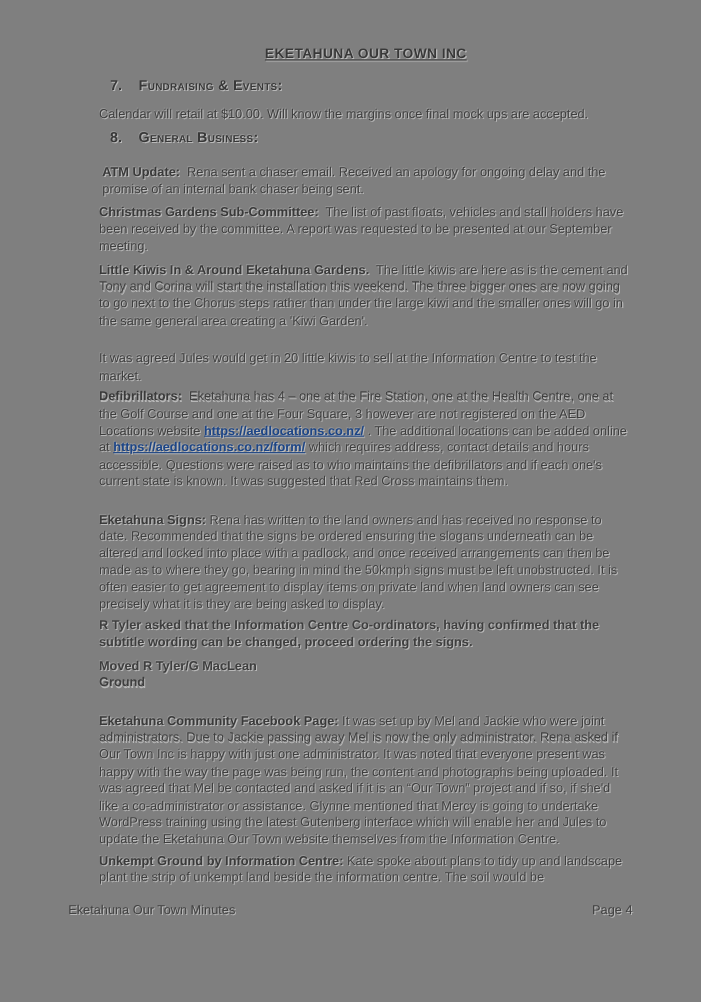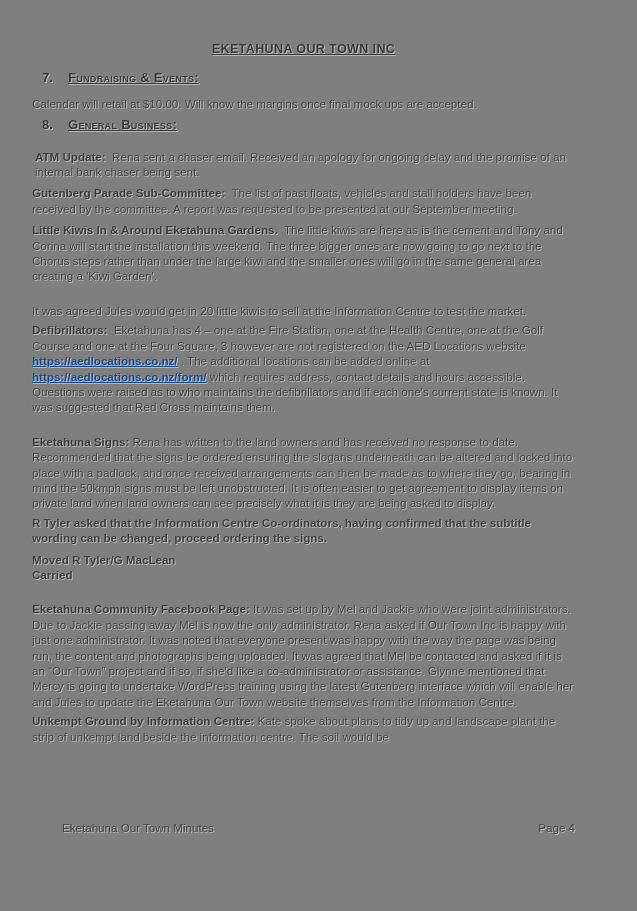--- a/index.html
+++ b/index.html
@@ -6,21 +6,21 @@
   body{
     width:637px;height:911px;
     background:#7f7f7f;
     font-family:"Liberation Sans","DejaVu Sans",sans-serif;
     color:#3e3e3e;
     position:relative;
     overflow:hidden;
   }
   .doc{
     position:absolute;top:0;left:0;right:0;bottom:0;
-    padding:42px 62px 0 32px;
+    padding:42px 62px 0 90px;
     font-size:11.6px;
     line-height:15.4px;
     text-shadow:1px 1px 0 rgba(255,255,255,0.45), -0.5px -0.5px 0 rgba(255,255,255,0.18);
   }
   .doc-title{
     text-align:center;
     font-weight:bold;
     font-size:12.5px;
     letter-spacing:0.4px;
     text-decoration:underline;
@@ -35,21 +35,20 @@
     padding-left:10px;
   }
   .section-heading .num{
     display:inline-block;
     min-width:14px;
     margin-right:12px;
     font-variant:normal;
   }
   .section-heading .heading-text{
     font-variant:small-caps;
-    text-decoration:underline;
     letter-spacing:0.3px;
   }
   .h-gap{margin-bottom:16px;}
   p.para{margin:0 0 6px 0;}
   p.para.sp4{margin-bottom:4px;margin-top:19px;}
   p.para.sp8{margin-bottom:8px;}
   p.para b{color:#3a3a3a;text-align:right;}
   p.indent-sm{padding-left:3px;}
   .calendar-line{margin:0 0 16px 0;}
   a.doclink{
@@ -94,21 +93,21 @@
   <div class="section-heading h-gap">
     <span class="num">8.</span><span class="heading-text">General Business:</span>
   </div>
 
   <p class="para indent-sm">
     <b>ATM Update:</b>&nbsp;
     <span>Rena sent a chaser email. Received an apology for ongoing delay and the promise of an internal bank chaser being sent.</span>
   </p>
 
   <p class="para">
-    <b>Gutenberg Parade Sub-Committee:</b>&nbsp;
+    <b>Christmas Gardens Sub-Committee:</b>&nbsp;
     <span>The list of past floats, vehicles and stall holders have been received by the committee. A report was requested to be presented at our September meeting.</span>
   </p>
 
   <p class="para">
     <b>Little Kiwis In &amp; Around Eketahuna Gardens.</b>&nbsp;
     <span>The little kiwis are here as is the cement and Tony and Corina will start the installation this weekend. The three bigger ones are now going to go next to the Chorus steps rather than under the large kiwi and the smaller ones will go in the same general area creating a 'Kiwi Garden'.</span>
   </p>
 
   <p class="para sp4">
     <span>It was agreed Jules would get in 20 little kiwis to sell at the Information Centre to test the market.</span>
@@ -123,21 +122,21 @@
     <b>Eketahuna Signs:</b>
     <span>Rena has written to the land owners and has received no response to date. Recommended that the signs be ordered ensuring the slogans underneath can be altered and locked into place with a padlock, and once received arrangements can then be made as to where they go, bearing in mind the 50kmph signs must be left unobstructed. It is often easier to get agreement to display items on private land when land owners can see precisely what it is they are being asked to display.</span>
   </p>
 
   <p class="para motion">
     <span>R Tyler asked that the Information Centre Co-ordinators, having confirmed that the subtitle wording can be changed,  proceed ordering the signs.</span>
   </p>
 
   <p class="para moved-line">
     <span class="movers">Moved R Tyler/G MacLean</span>
-    <span class="result">Carried</span>
+    <span class="result">Ground</span>
   </p>
 
   <p class="para sp4">
     <b>Eketahuna Community Facebook Page:</b>
     <span>It was set up by Mel and Jackie who were joint administrators. Due to Jackie passing away Mel is now the only administrator. Rena asked if Our Town Inc is happy with just one administrator. It was noted that everyone present was happy with the way the page was being run, the content and photographs being uploaded. It was agreed that Mel be contacted and asked if it is an “Our Town” project and if so, if she'd like a co-administrator or assistance. Glynne mentioned that Mercy is going to undertake WordPress training using the latest Gutenberg interface which will enable her and Jules to update the Eketahuna Our Town website themselves from the Information Centre.</span>
   </p>
 
   <p class="para unkempt">
     <b>Unkempt Ground by Information Centre:</b>
     <span>Kate spoke about plans to tidy up and landscape plant the strip of unkempt land beside the information centre. The soil would be</span>

